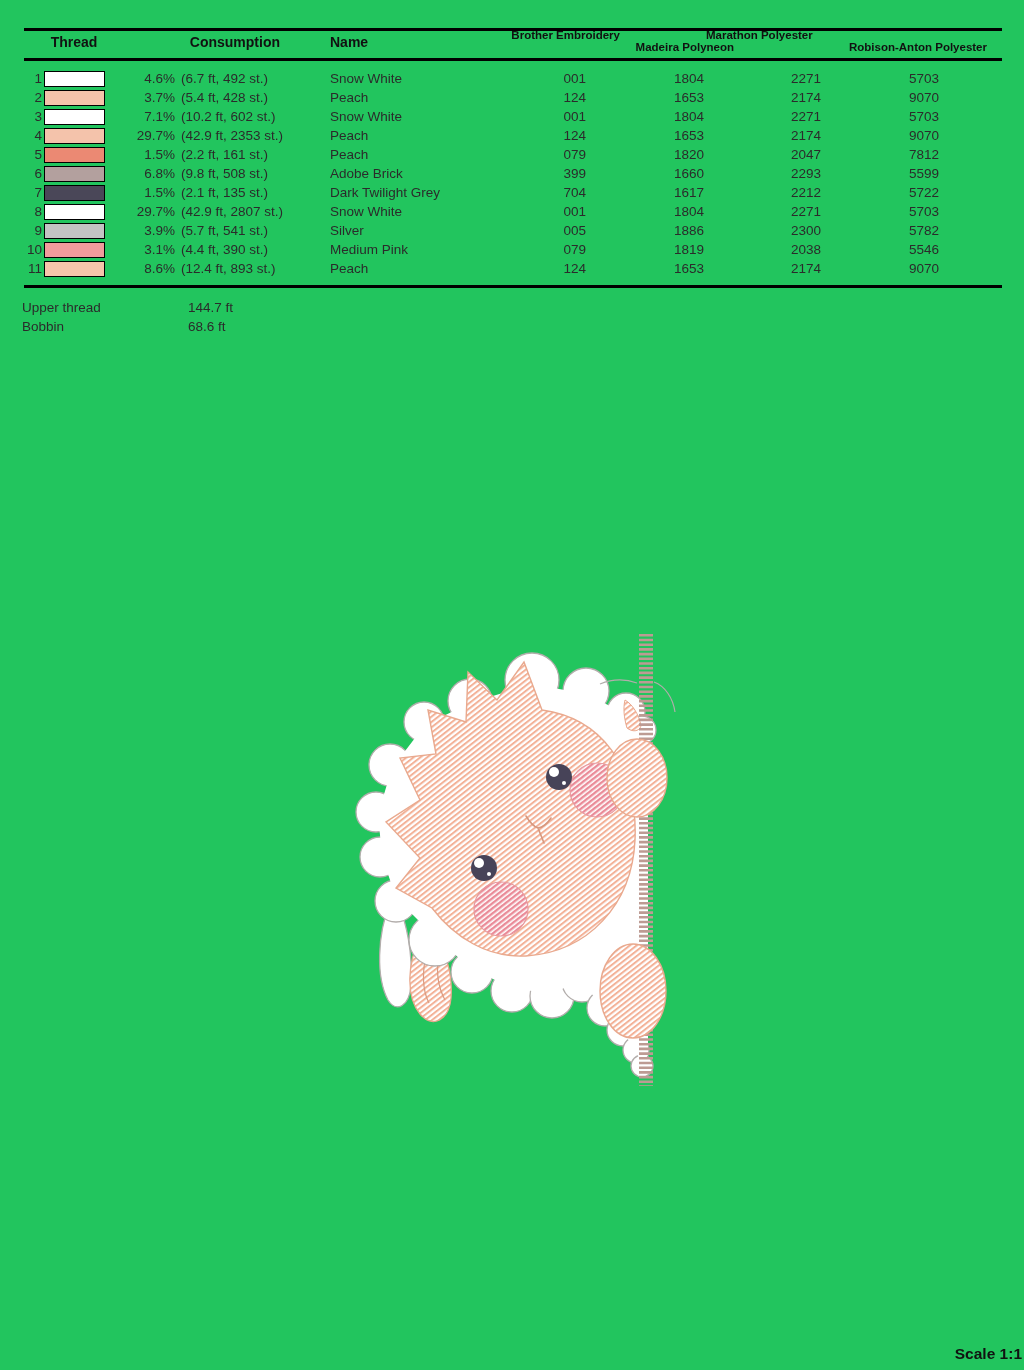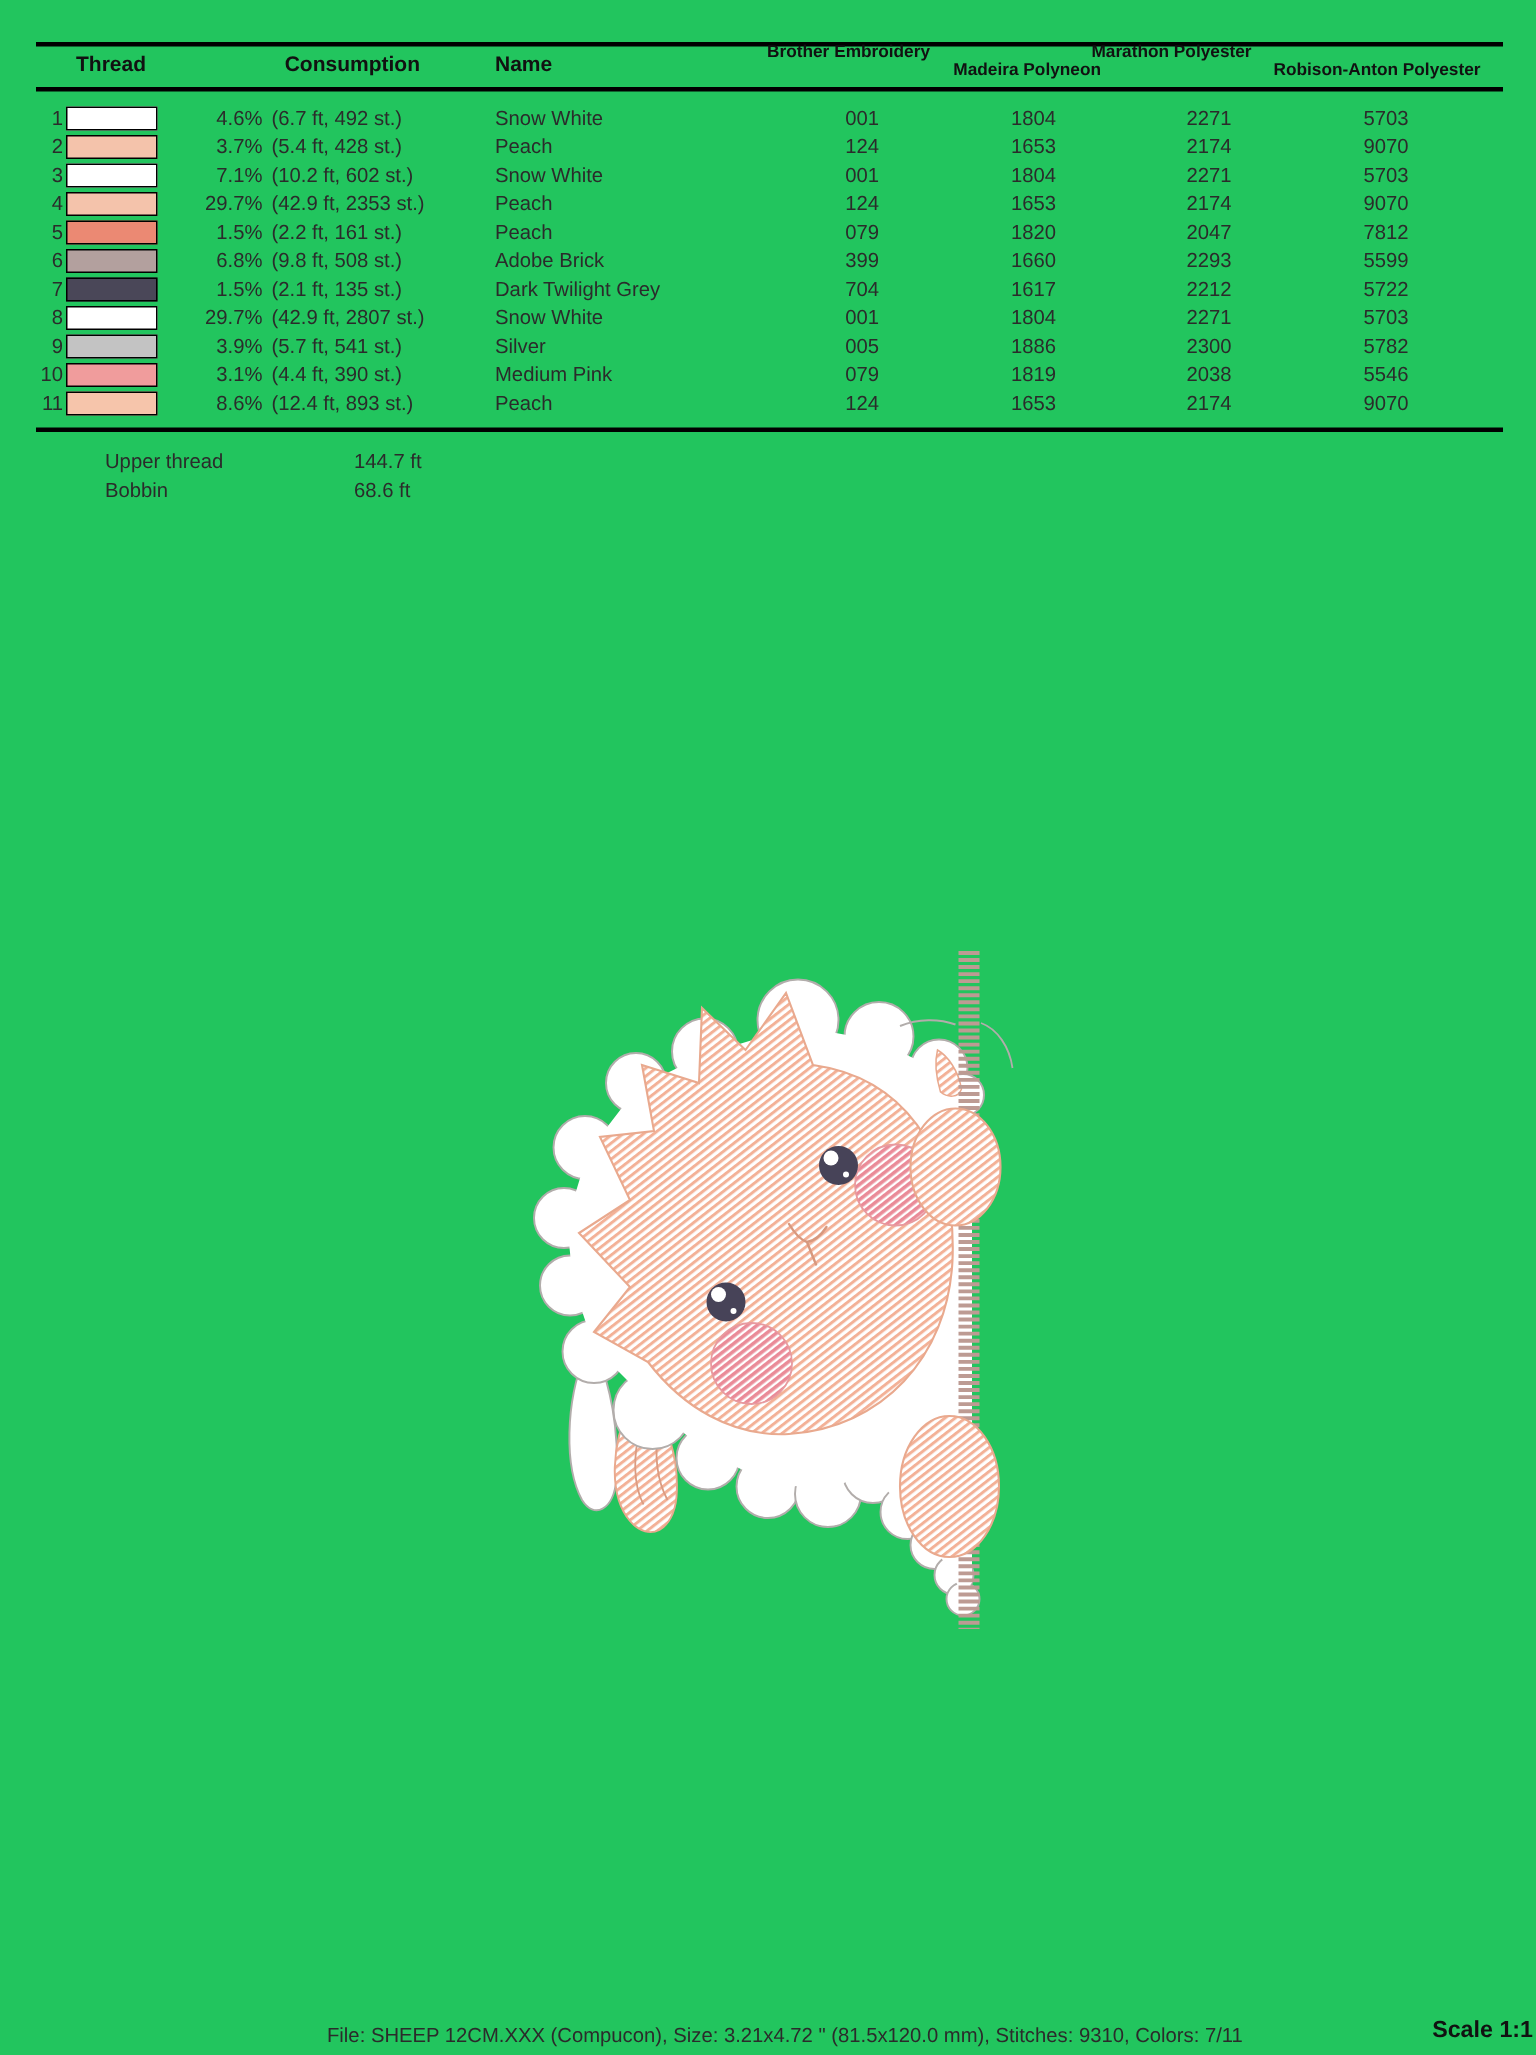--- a/index.html
+++ b/index.html
@@ -10,32 +10,32 @@
   .rule-mid{top:58px;}
   .rule-bottom{top:285px;}
   .hdr{position:absolute;font-weight:bold;color:#111;white-space:nowrap;}
   .hdr-main{font-size:14px;}
   .hdr-brand{font-size:11.5px;}
   .h-thread{left:24px;top:34px;width:100px;text-align:center;}
   .h-consumption{left:140px;top:34px;width:140px;text-align:right;}
   .h-name{left:330px;top:34px;}
   .h-brother{left:470px;top:29px;width:150px;text-align:right;}
   .h-madeira{left:584px;top:41px;width:150px;text-align:right;}
-  .h-marathon{left:706px;top:29px;width:150px;text-align:center;}
+  .h-marathon{left:706px;top:29px;width:150px;text-align:left;}
   .h-robison{left:817px;top:41px;width:170px;text-align:right;}
   .rows{position:absolute;left:24px;top:70px;width:978px;}
   .trow{position:relative;height:19px;font-size:13.5px;line-height:18px;color:#2b2b2b;}
   .c-num{position:absolute;left:0;width:18px;text-align:right;}
   .c-swatch{position:absolute;left:20px;top:1px;width:59px;height:14px;border:1px solid #000;}
   .c-pct{position:absolute;left:91px;width:60px;text-align:right;}
   .c-detail{position:absolute;left:157px;}
   .c-name{position:absolute;left:306px;}
   .c-code{position:absolute;width:90px;text-align:right;}
   .c0{left:472px;}.c1{left:590px;}.c2{left:707px;}.c3{left:825px;}
-  .tot{position:absolute;font-size:13.5px;color:#2b2b2b;white-space:nowrap;margin-left:48px;}
+  .tot{position:absolute;font-size:13.5px;color:#2b2b2b;white-space:nowrap;}
   .tot-l1{left:22px;top:300px;}
   .tot-v1{left:188px;top:300px;}
   .tot-l2{left:22px;top:319px;}
   .tot-v2{left:188px;top:319px;}
   .note{position:absolute;left:2px;top:360px;font-size:13.5px;color:#2b2b2b;white-space:nowrap;}
   .file-info{position:absolute;left:218px;top:1349px;font-size:13.5px;color:#2b2b2b;white-space:nowrap;}
   .scale{position:absolute;left:946px;top:1345px;width:76px;text-align:right;
          font-size:15.5px;font-weight:bold;color:#111;white-space:nowrap;}
   .artwork{position:absolute;left:320px;top:600px;width:420px;height:520px;}
 </style>
@@ -250,15 +250,14 @@
       <circle cx="164" cy="268" r="13" fill="#474358"></circle>
       <circle cx="159" cy="263" r="5" fill="#ffffff"></circle>
       <circle cx="169" cy="274" r="2" fill="#ffffff"></circle>
     </g>
 
     <path d="M206,216 Q212,226 218,228 Q225,227 231,218 M218,228 L224,243" fill="none" stroke-width="1.6" stroke-linecap="round" stroke="#d7987e"></path>
 
     <circle cx="181" cy="309" r="27" fill="url(#hpink)" stroke-width="1.2" stroke="#e89a9f"></circle>
   </svg>
 
-  <div class="file-info">File: SHEEP 12CM.XXX (Compucon), Size: 3.21x4.72 " (81.5x120.0 mm), Stitches: 9310, Colors: 7/11</div>
   <div class="scale">Scale 1:1</div>
 </div>
 
 </body></html>

